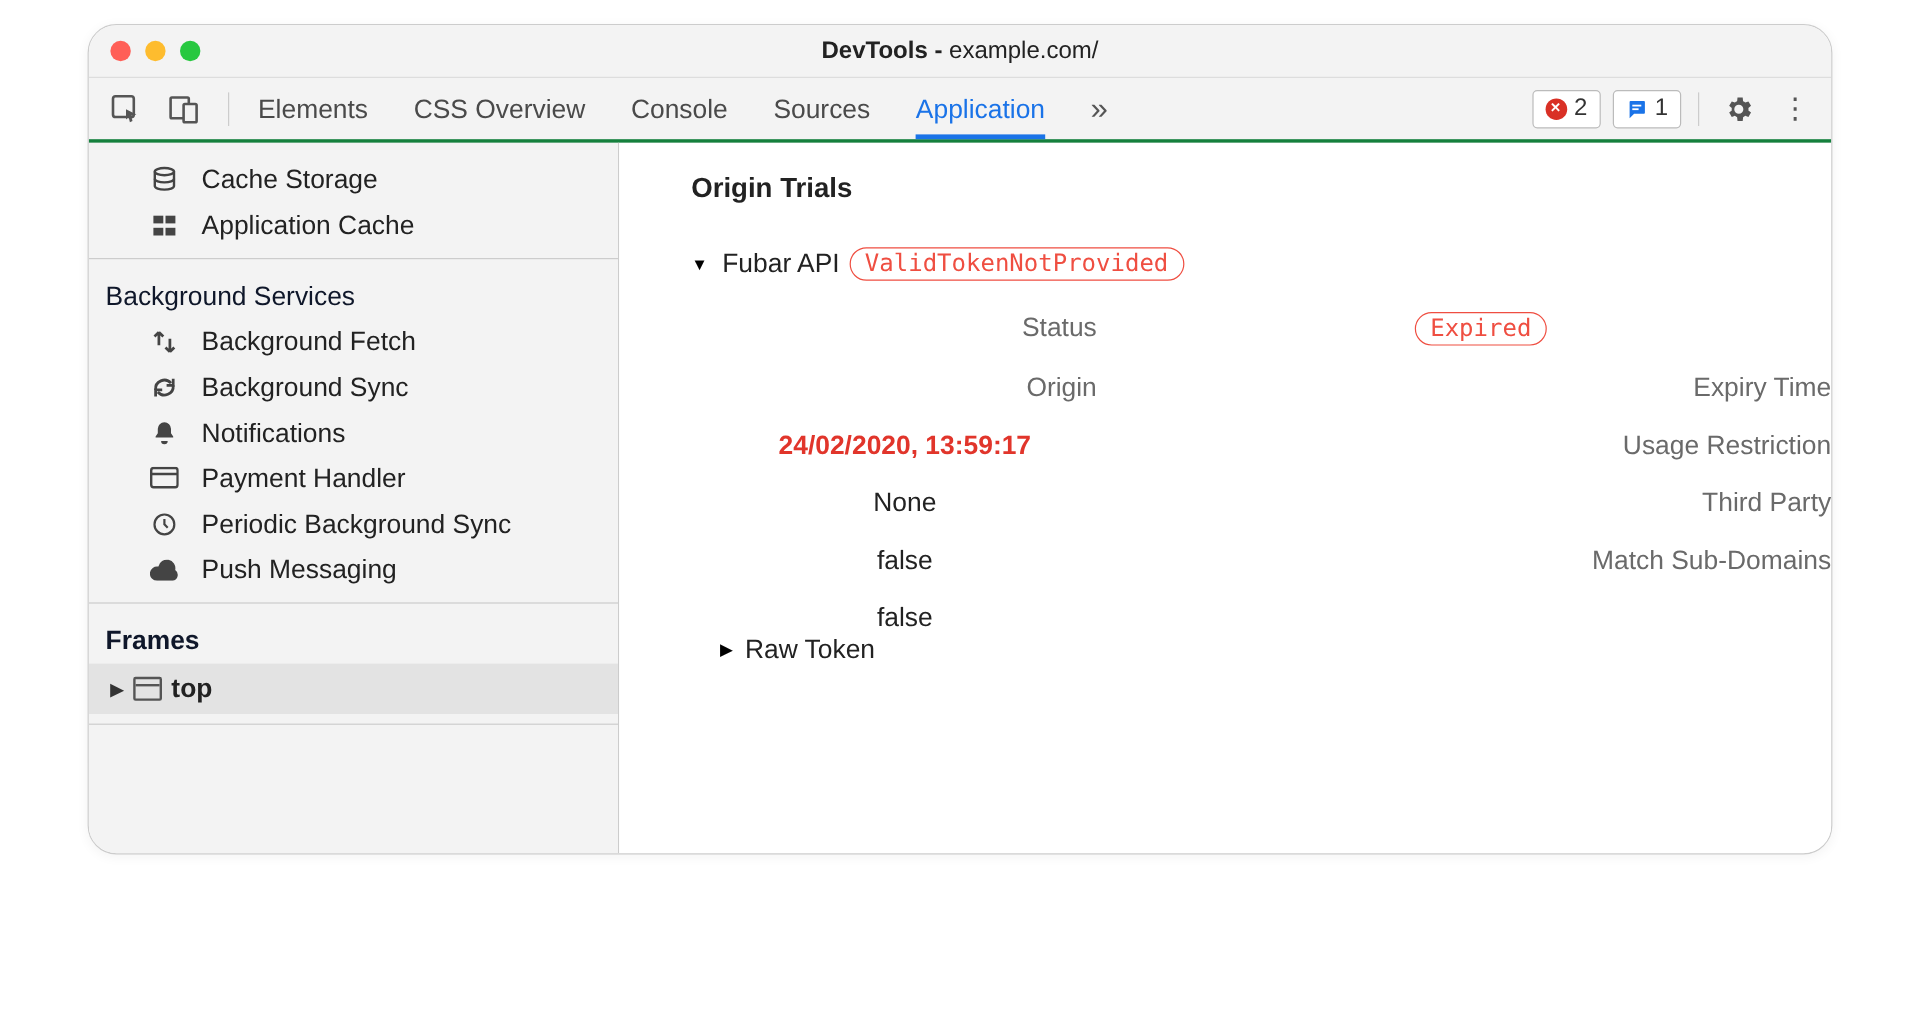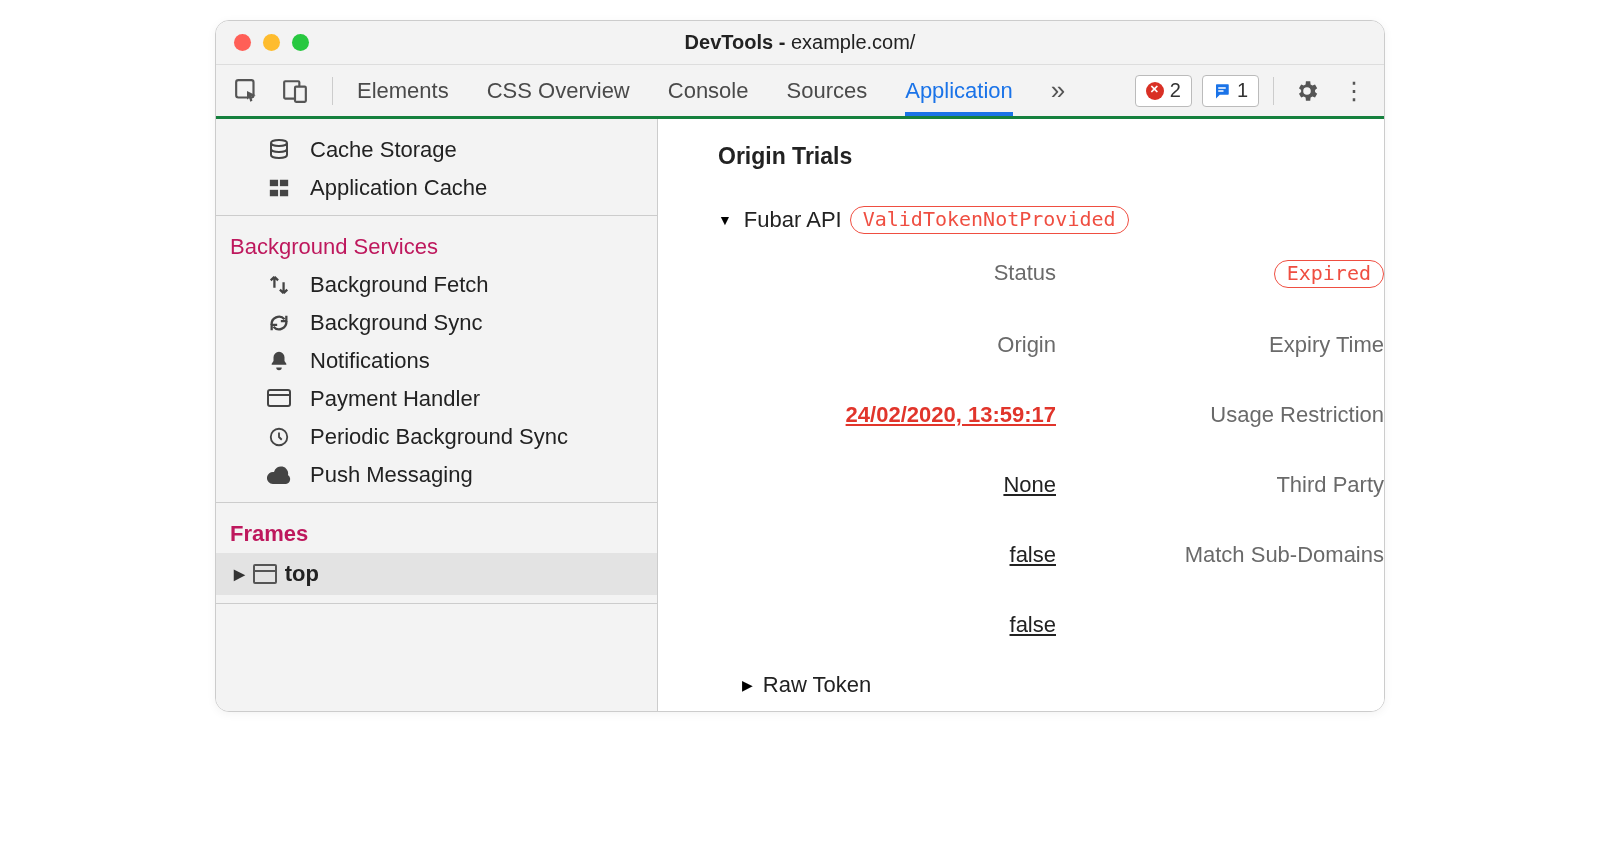--- a/index.html
+++ b/index.html
@@ -5,23 +5,23 @@
   * { box-sizing: border-box; margin: 0; padding: 0; }
   body {
     background: #fff;
     font-family: -apple-system, BlinkMacSystemFont, "Segoe UI", Helvetica, Arial, sans-serif;
     display: flex;
     justify-content: center;
     align-items: flex-start;
     padding: 20px;
   }
   .window {
-    width: 1170px;
+    width: 1454px;
     border: 1px solid #ccc;
-    border-radius: 14px;
+    border-radius: 24px;
     overflow: hidden;
     background: #fff;
     box-shadow: 0 2px 10px rgba(0,0,0,0.05);
   }
   
   .titlebar {
     height: 44px;
     background: #f3f3f3;
     border-bottom: 1px solid #ddd;
     display: flex;
@@ -122,21 +122,21 @@
     flex-direction: column;
     font-size: 22px;
     color: #222;
   }
   .sidebar .group {
     border-bottom: 1px solid #ccc;
     padding: 8px 0;
   }
   .sidebar .group-title {
     padding: 10px 14px 6px 14px;
-    color: #be185d;
+    color: #0f172a;
     font-size: 22px;
   }
   .sb-item {
     display: flex;
     align-items: center;
     gap: 18px;
     padding: 6px 14px 6px 50px;
     position: relative;
     color: #222;
   }
@@ -199,33 +199,30 @@
     font-family: "SFMono-Regular", Menlo, Consolas, monospace;
     font-size: 20px;
     line-height: 24px;
   }
   .kv {
     display: grid;
     grid-template-columns: 320px auto;
     row-gap: 22px;
     column-gap: 28px;
     margin-left: 18px;
-    margin-bottom: 34px;
-    gap: 44px;
   }
   .kv .k {
     text-align: right;
     color: #6a6a6a;
     font-size: 22px;
   }
   .kv .v {
-    text-align: right;
+    text-align: center;
     color: #222;
     font-size: 22px;
-    text-decoration: underline;
   }
   .kv .v.red {
     color: #e1352b;
     font-weight: 700;
   }
   .raw-row {
     display: flex;
     align-items: center;
     gap: 10px;
     margin-left: 24px;

